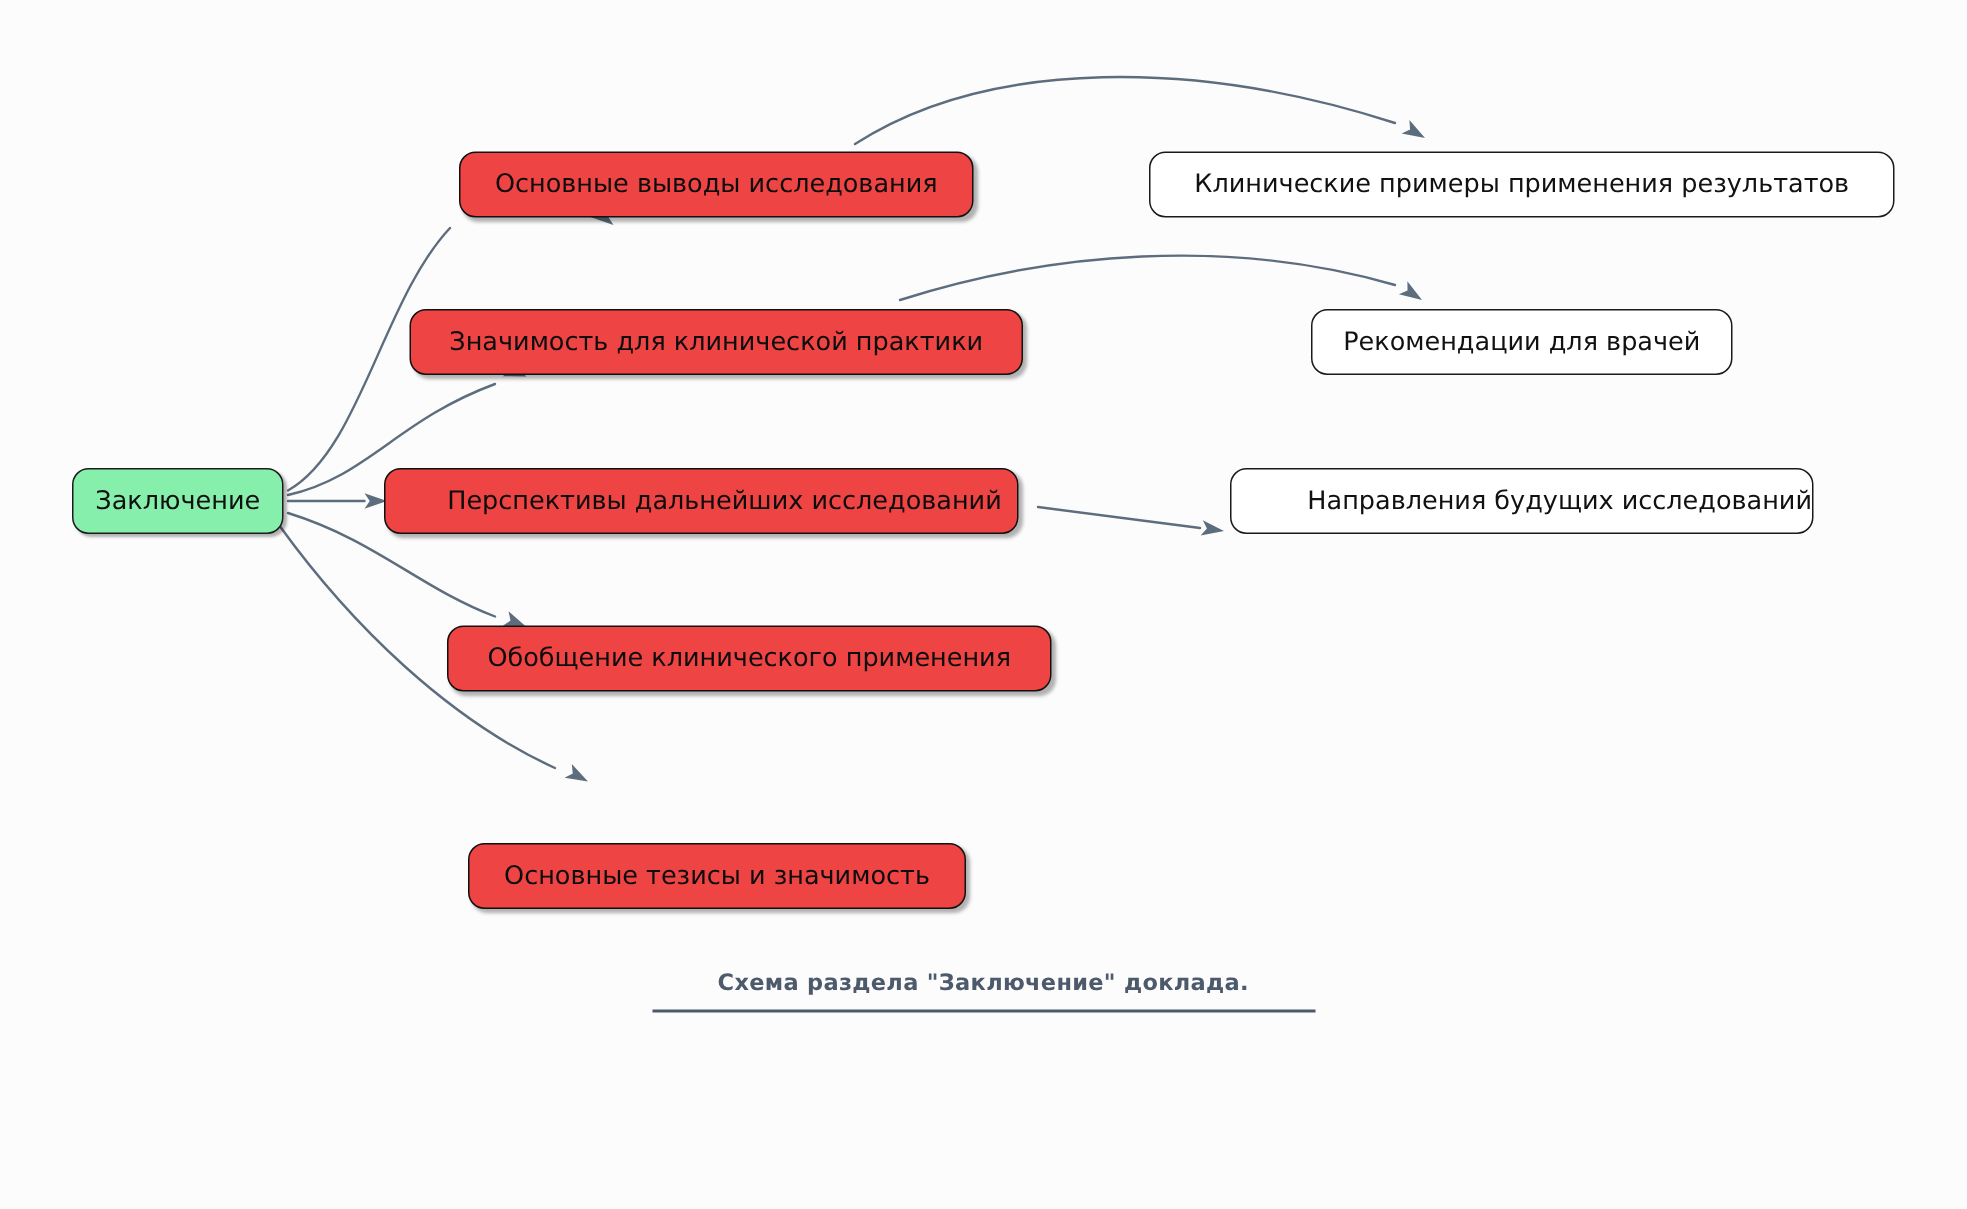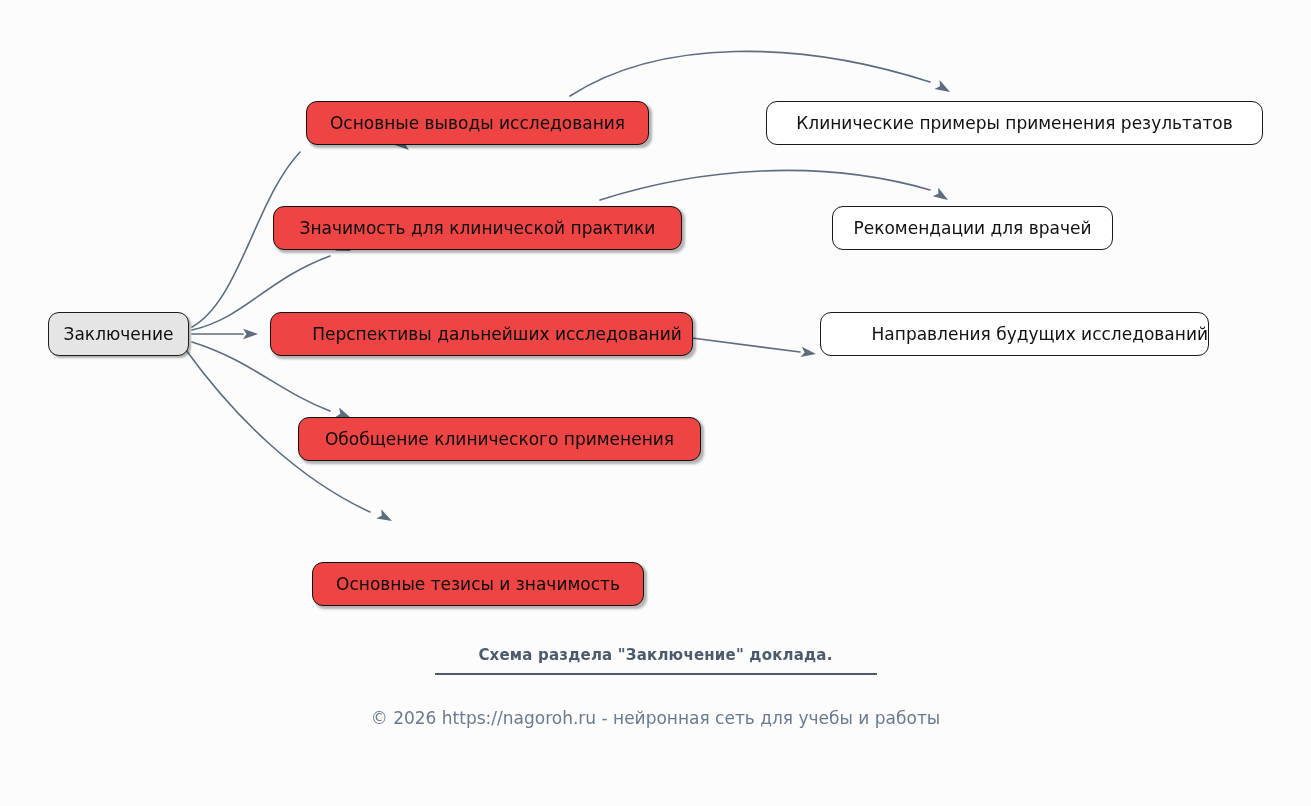--- a/index.html
+++ b/index.html
@@ -44,21 +44,21 @@
     white-space: nowrap;
     line-height: 1;
   }
 
   .node-label {
     display: block;
     line-height: 1;
   }
 
   .node-root {
-    background: #e5e5e5;
+    background: #86efac;
     border: 1.3px solid #1c1c1c;
     color: #101010;
     font-size: 17px;
     box-shadow: 2px 2px 2px rgba(0,0,0,0.30);
   }
 
   .node-branch {
     background: #ef4444;
     border: 1.4px solid #111111;
     color: #0d0d0d;
@@ -135,40 +135,39 @@
   <div id="node-layer">
       <div class="node node-root" style="left: 48px; top: 312px; width: 141px; height: 44px;">
         <span class="node-label">Заключение</span>
       </div>
       <div class="node node-branch" style="left: 306px; top: 101px; width: 343px; height: 44px;">
         <span class="node-label">Основные выводы исследования</span>
       </div>
       <div class="node node-branch" style="left: 273px; top: 206px; width: 409px; height: 44px;">
         <span class="node-label">Значимость для клинической практики</span>
       </div>
-      <div class="node node-branch" style="left: 270px; top: 312px; width: 423px; height: 44px; padding-left: 31px;">
+      <div class="node node-branch" style="left: 256px; top: 312px; width: 423px; height: 44px; padding-left: 31px;">
         <span class="node-label">Перспективы дальнейших исследований</span>
       </div>
       <div class="node node-branch" style="left: 276px; top: 417px; width: 403px; height: 44px; margin-left: 22px;">
         <span class="node-label">Обобщение клинического применения</span>
       </div>
       <div class="node node-branch" style="left: 312px; top: 522px; width: 332px; height: 44px; margin-top: 40px;">
         <span class="node-label">Основные тезисы и значимость</span>
       </div>
       <div class="node node-leaf" style="left: 766px; top: 101px; width: 497px; height: 44px;">
         <span class="node-label">Клинические примеры применения результатов</span>
       </div>
-      <div class="node node-leaf" style="left: 832px; top: 206px; width: 281px; height: 44px;">
+      <div class="node node-leaf" style="left: 874px; top: 206px; width: 281px; height: 44px;">
         <span class="node-label">Рекомендации для врачей</span>
       </div>
       <div class="node node-leaf" style="left: 820px; top: 312px; width: 389px; height: 44px; justify-content: flex-end;">
         <span class="node-label">Направления будущих исследований</span>
       </div>
     </div>
 
   <div id="caption-block">
     <div id="diagram-caption">Схема раздела "Заключение" доклада.</div>
     <div id="caption-divider"></div>
   </div>
 
-  <div id="footer-credit">© 2026 https://nagoroh.ru - нейронная сеть для учебы и работы</div>
 
 </div>
 
 </body></html>

